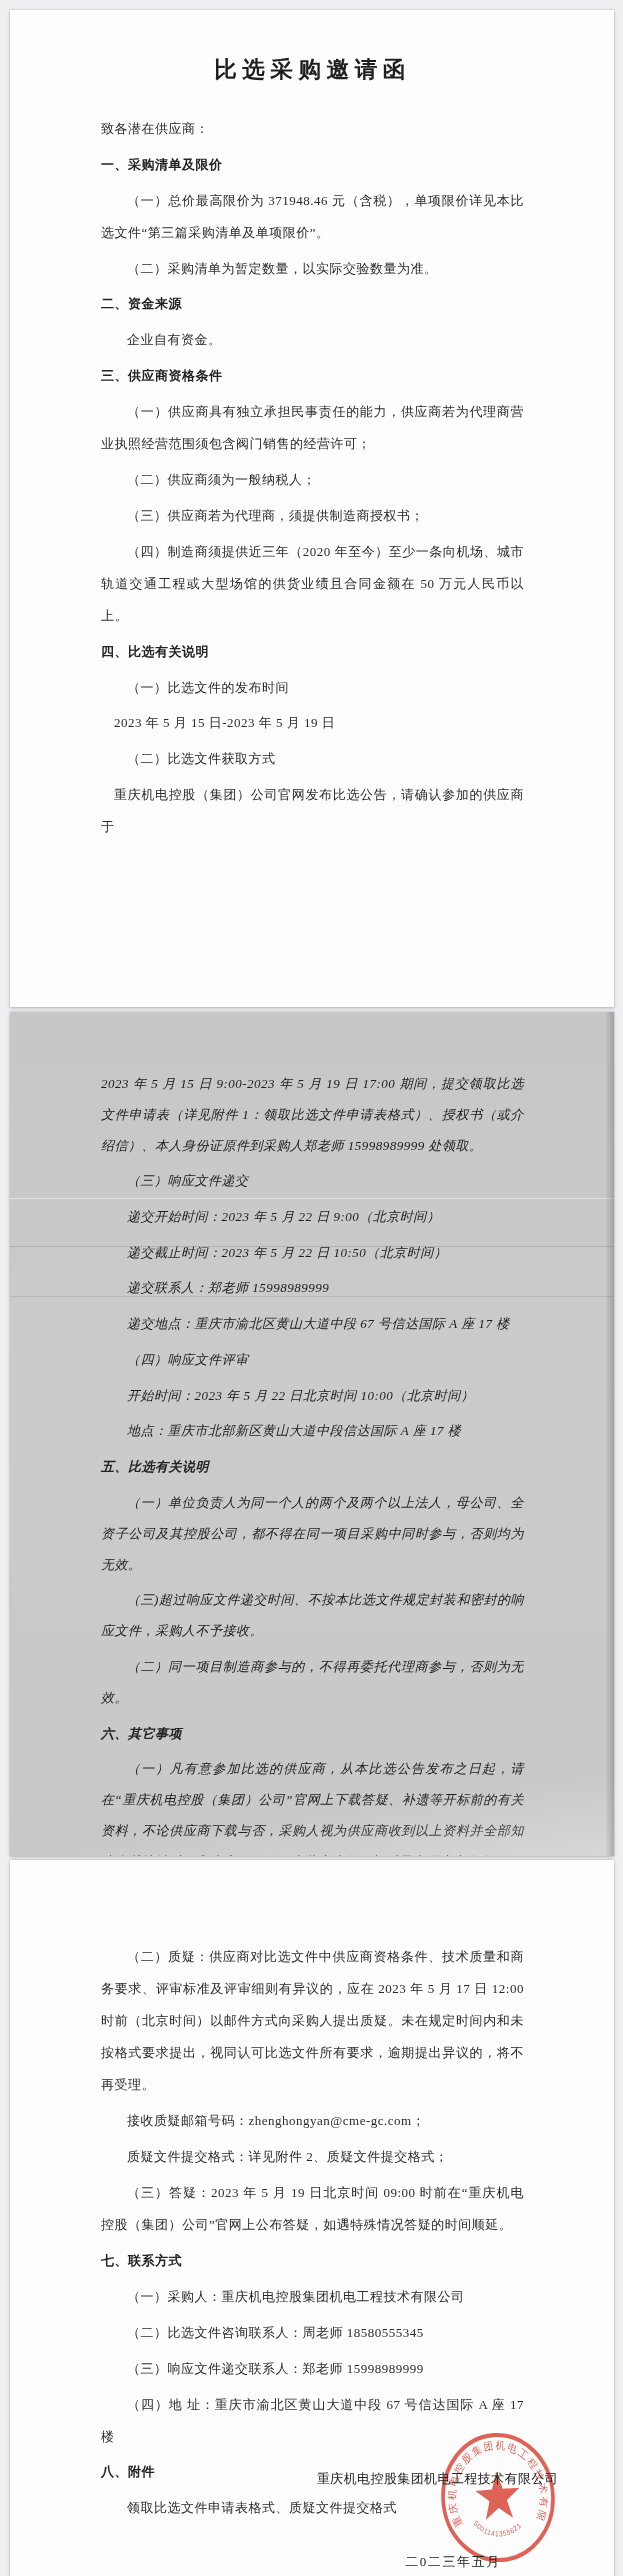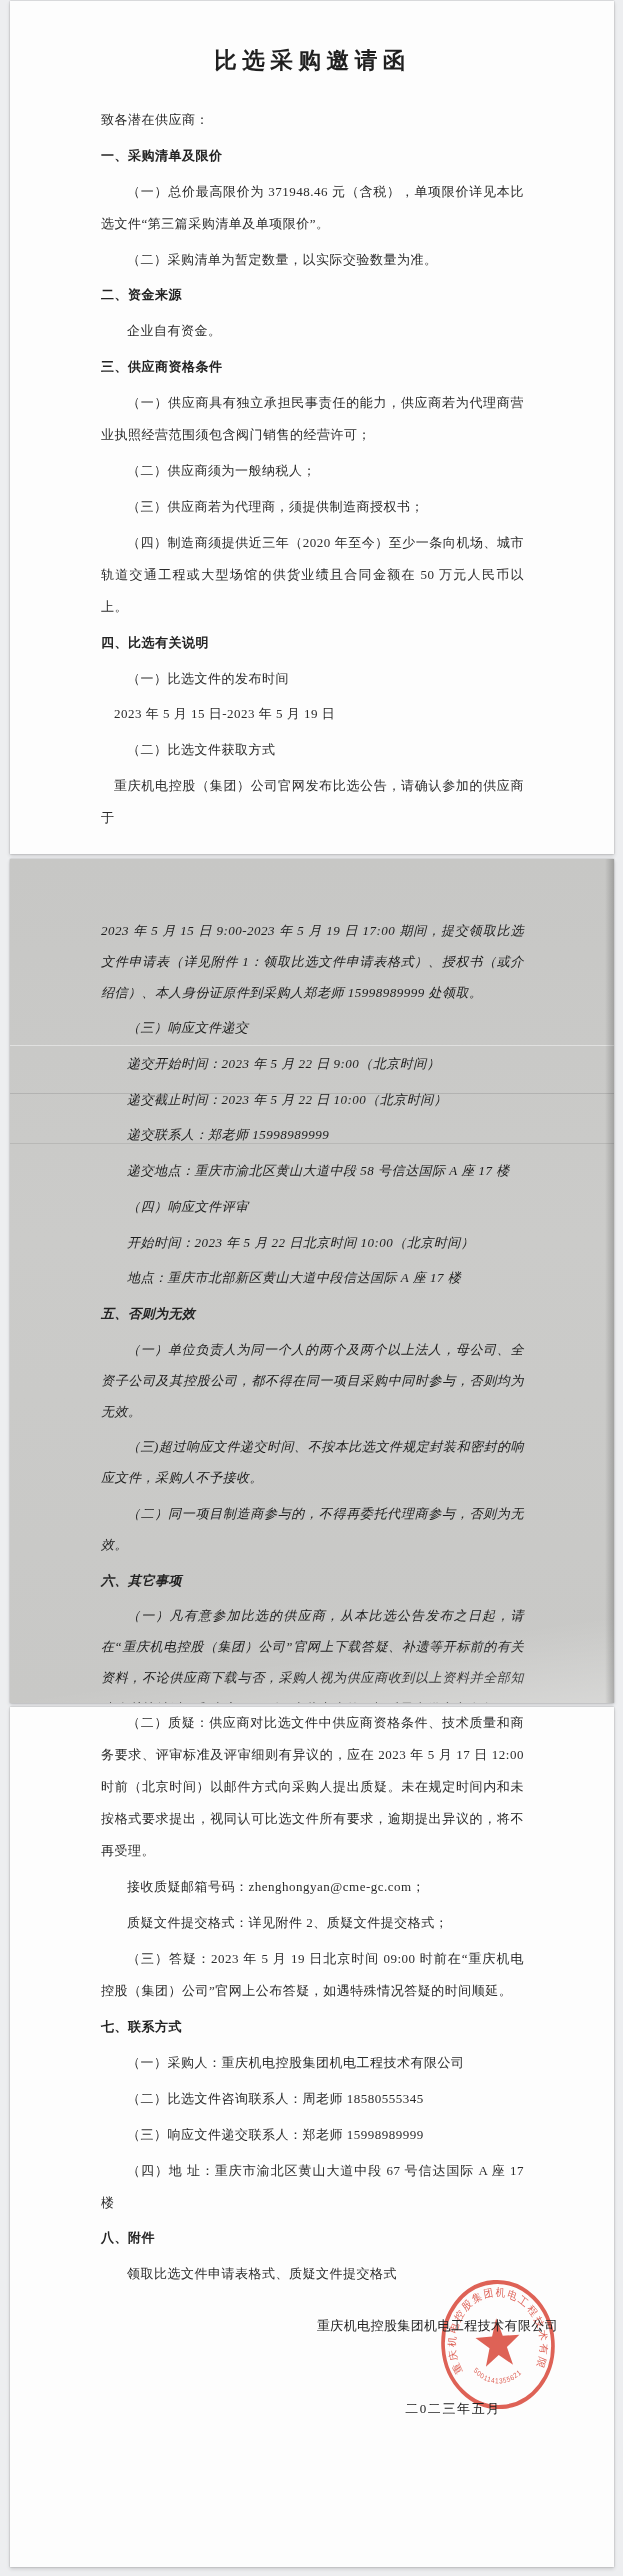--- a/index.html
+++ b/index.html
@@ -21,31 +21,31 @@
     font-style:italic;
   }
   .page.scan-dark::after{
     content:'';position:absolute;top:0;right:0;width:8.6px;height:100%;
     background:linear-gradient(to right,rgba(0,0,0,0),rgba(0,0,0,0.20));
   }
   .page.scan-dark::before{
     content:'';position:absolute;left:0;bottom:0;width:100%;height:109px;
     background:linear-gradient(172deg,rgba(0,0,0,0) 55%,rgba(255,255,255,0.28));
   }
-  #page-1{height:853px;margin-top:1px;}
+  #page-1{height:997px;margin-top:10px;}
   #page-2{height:844px;margin-top:4.7px;}
   #page-3{height:860px;margin-top:4.7px;}
   .page-content{
     padding:0 90px 0 91px;
     font-size:13px;line-height:32px;letter-spacing:0.5px;
     text-align:justify;
   }
   #page-1 .page-content{padding-top:23.4px;}
   #page-2 .page-content{padding-top:56px;line-height:31px;}
-  #page-3 .page-content{}
+  #page-3 .page-content{padding-top:81px;}
   .blk{margin:0 0 3.9px 0;}
   #page-2 .blk{margin-bottom:4.7px;}
   .blk.title{
     font-size:22.6px;font-weight:700;text-align:center;letter-spacing:5.5px;
     line-height:33px;margin:20px 0 26.5px 0;color:#1f1f1f;text-indent:0;
   }
   .blk.heading{font-weight:700;color:#232323;}
   .blk.para{text-indent:2em;}
   .blk.para-indent1{text-indent:1em;}
   .blk.cont{text-indent:0;}
@@ -96,27 +96,27 @@
   </section>
 
   <section class="page scan-dark" id="page-2">
     <div class="artifact-line a1"></div>
     <div class="artifact-line a2"></div>
     <div class="artifact-line a3"></div>
     <div class="page-content">
         <div class="blk cont">2023 年 5 月 15 日 9:00-2023 年 5 月 19 日 17:00 期间，提交领取比选文件申请表（详见附件 1：领取比选文件申请表格式）、授权书（或介绍信）、本人身份证原件到采购人郑老师 15998989999 处领取。</div>
         <div class="blk para">（三）响应文件递交</div>
         <div class="blk para">递交开始时间：2023 年 5 月 22 日 9:00（北京时间）</div>
-        <div class="blk para">递交截止时间：2023 年 5 月 22 日 10:00（北京时间）</div>
+        <div class="blk para">递交截止时间：2023 年 5 月 22 日 10:50（北京时间）</div>
         <div class="blk para">递交联系人：郑老师  15998989999</div>
-        <div class="blk para">递交地点：重庆市渝北区黄山大道中段 58 号信达国际 A 座 17 楼</div>
+        <div class="blk para">递交地点：重庆市渝北区黄山大道中段 67 号信达国际 A 座 17 楼</div>
         <div class="blk para">（四）响应文件评审</div>
         <div class="blk para">开始时间：2023 年 5 月 22 日北京时间 10:00（北京时间）</div>
         <div class="blk para">地点：重庆市北部新区黄山大道中段信达国际 A 座 17 楼</div>
-        <div class="blk heading">五、否则为无效</div>
+        <div class="blk heading">五、比选有关说明</div>
         <div class="blk para">（一）单位负责人为同一个人的两个及两个以上法人，母公司、全资子公司及其控股公司，都不得在同一项目采购中同时参与，否则均为无效。</div>
         <div class="blk para">（三)超过响应文件递交时间、不按本比选文件规定封装和密封的响应文件，采购人不予接收。</div>
         <div class="blk para">（二）同一项目制造商参与的，不得再委托代理商参与，否则为无效。</div>
         <div class="blk heading">六、其它事项</div>
         <div class="blk para">（一）凡有意参加比选的供应商，从本比选公告发布之日起，请在“重庆机电控股（集团）公司”官网上下载答疑、补遗等开标前的有关资料，不论供应商下载与否，采购人视为供应商收到以上资料并全部知晓有关比选过程和事宜，否则，由此产生的一切后果由供应商自负。</div>
       </div>
   </section>
 
   <section class="page light" id="page-3">
     <div class="page-content">

